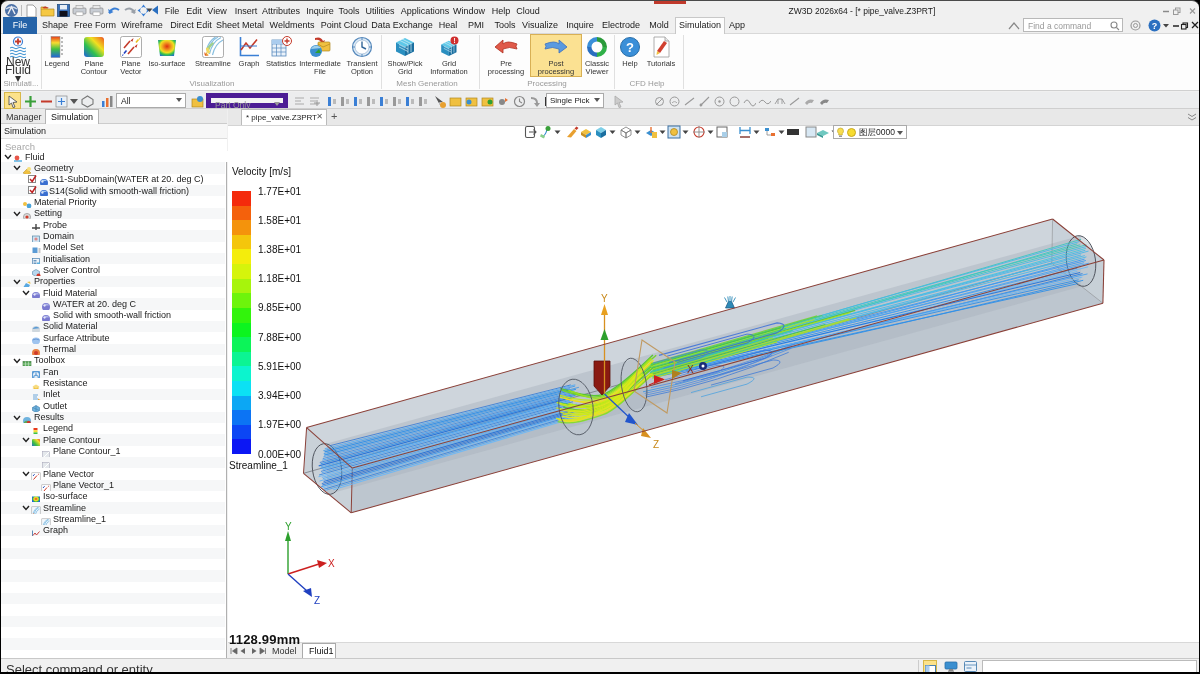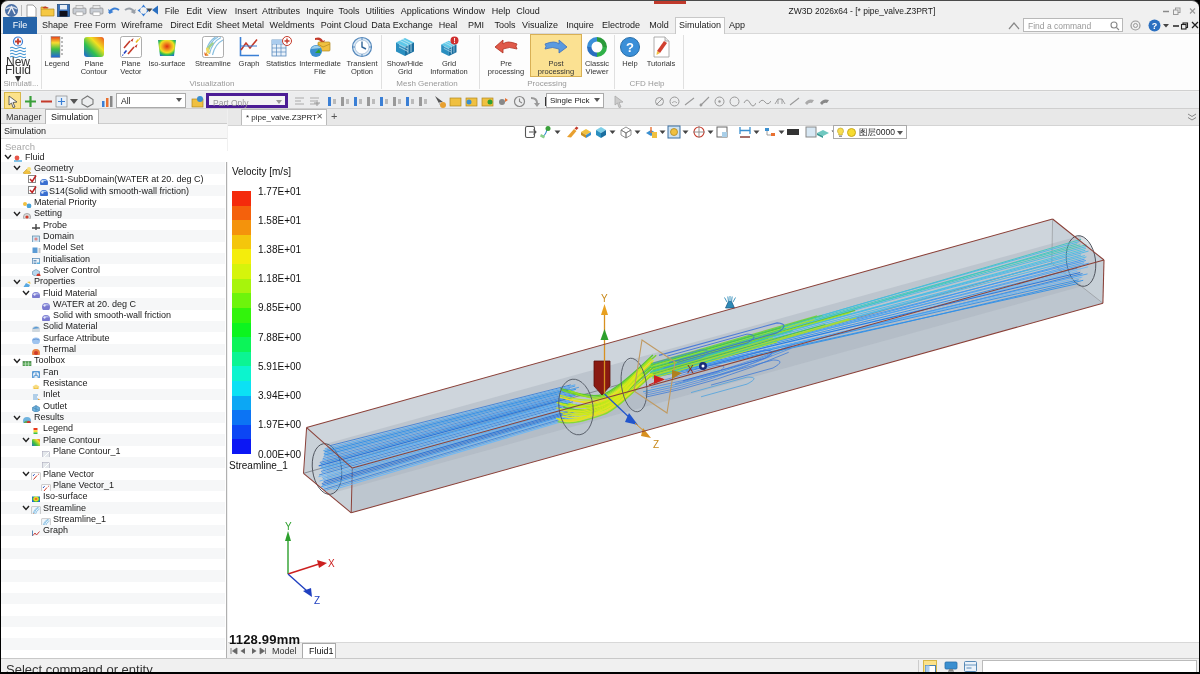--- a/index.html
+++ b/index.html
@@ -278,21 +278,21 @@
         </div>
       </div>
 <div style="position:absolute;left:383.0px;top:1px;width:42px;text-align:center">
         <div style="height:22px;margin-top:1px"><svg width="22" height="22" viewBox="0 0 22 22">
             <path d="M11 2 L20 6.5 L11 11 L2 6.5 Z" fill="#5ec8e8"></path>
             <path d="M2 6.5 L11 11 V20 L2 15.5 Z" fill="#2a8fc0"></path>
             <path d="M20 6.5 L11 11 V20 L20 15.5 Z" fill="#1a6fa0"></path>
             <path d="M5 4 L14 8.5 M8 3 L17 7.5 M5 8.5 L14 13 M5 11 L14 15.5 M14 8.5 V17.5 M17 7 V16" stroke="#d8f0f8" stroke-width="0.7" fill="none"></path>
           </svg></div>
         <div style="font-size:7.5px;line-height:8px;color:#333;margin-top:2px">
-          <div>Show/Hide</div>
+          <div>Show/Pick</div>
           <div>Grid</div>
         </div>
       </div>
 <div style="position:absolute;left:425.0px;top:1px;width:46px;text-align:center">
         <div style="height:22px;margin-top:1px"><svg width="22" height="22" viewBox="0 0 22 22">
             <g transform="translate(1.5,3) scale(0.85)">
               <path d="M11 2 L20 6.5 L11 11 L2 6.5 Z" fill="#5ec8e8"></path>
               <path d="M2 6.5 L11 11 V20 L2 15.5 Z" fill="#2a8fc0"></path>
               <path d="M20 6.5 L11 11 V20 L20 15.5 Z" fill="#1a6fa0"></path>
               <path d="M5 4 L14 8.5 M8 3 L17 7.5 M5 8.5 L14 13 M5 11 L14 15.5 M14 8.5 V17.5 M17 7 V16" stroke="#d8f0f8" stroke-width="0.7" fill="none"></path>
@@ -391,21 +391,21 @@
 <svg style="position:absolute;left:100px;top:2.5px" width="13" height="13" viewBox="0 0 13 13">
         <rect x="1" y="6" width="2.5" height="6" fill="#3a7fd5"></rect>
         <rect x="5" y="3" width="2.5" height="9" fill="#e87030"></rect>
         <rect x="9" y="1" width="2.5" height="11" fill="#888"></rect>
       </svg>
 <div style="position:absolute;left:115px;top:0.5px;width:70px;height:15px;background:#fff;border:1px solid #aaa;font-size:8.5px;color:#222;padding:2px 0 0 4px;box-sizing:border-box">All<span style="position:absolute;right:3px;top:4px;width:0;height:0;border-left:3px solid transparent;border-right:3px solid transparent;border-top:4px solid #555"></span></div>
 <svg style="position:absolute;left:190px;top:2.5px" width="13" height="13" viewBox="0 0 13 13">
         <rect x="1" y="4" width="11" height="8" fill="#f0c040" stroke="#b08820" stroke-width="0.7"></rect>
         <circle cx="9" cy="4" r="3" fill="#3a8fd0"></circle>
       </svg>
-<div style="position:absolute;left:205px;top:0.5px;width:82px;height:15px;background:#f4f4f4;border:3px solid #4c1d95;font-size:8.5px;color:#999;padding:2px 16px 0 4px;box-sizing:border-box">Part Only<span style="position:absolute;right:3px;top:4px;width:0;height:0;border-left:3px solid transparent;border-right:3px solid transparent;border-top:4px solid #999"></span></div>
+<div style="position:absolute;left:205px;top:0.5px;width:82px;height:15px;background:#f4f4f4;border:5px solid #4c1d95;font-size:8.5px;color:#999;padding:2px 16px 0 4px;box-sizing:border-box">Part Only<span style="position:absolute;right:3px;top:4px;width:0;height:0;border-left:3px solid transparent;border-right:3px solid transparent;border-top:4px solid #999"></span></div>
 <svg style="position:absolute;left:292px;top:2.5px" width="13" height="13" viewBox="0 0 13 13">
         <path d="M2 3 h9 M2 6 h6 M2 9 h9" stroke="#aaa" stroke-width="1"></path>
       </svg>
 <svg style="position:absolute;left:307px;top:2.5px" width="13" height="13" viewBox="0 0 13 13">
         <path d="M2 3 h9 M2 6 h6 M2 9 h9" stroke="#aaa" stroke-width="1"></path>
         <path d="M9 5 v6 M6 8 h6" stroke="#999" stroke-width="1"></path>
       </svg>
 <svg style="position:absolute;left:325px;top:2.5px" width="13" height="13" viewBox="0 0 13 13">
         <rect x="2" y="2" width="3" height="9" fill="#3a7fd5"></rect>
         <rect x="7" y="4" width="3" height="5" fill="#bbb"></rect>

